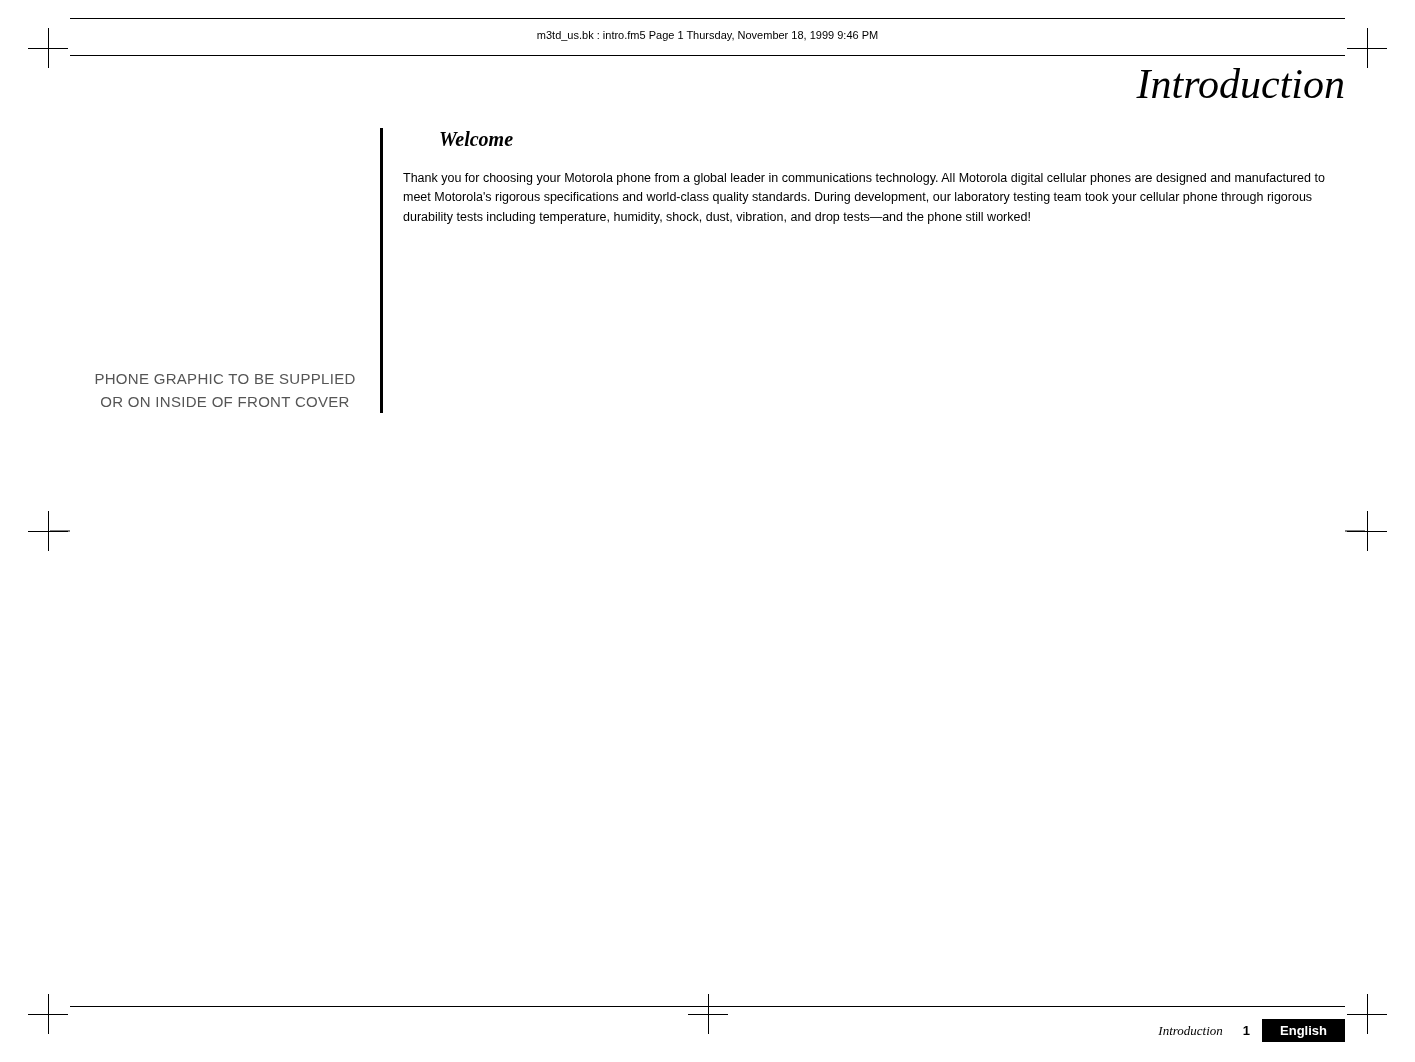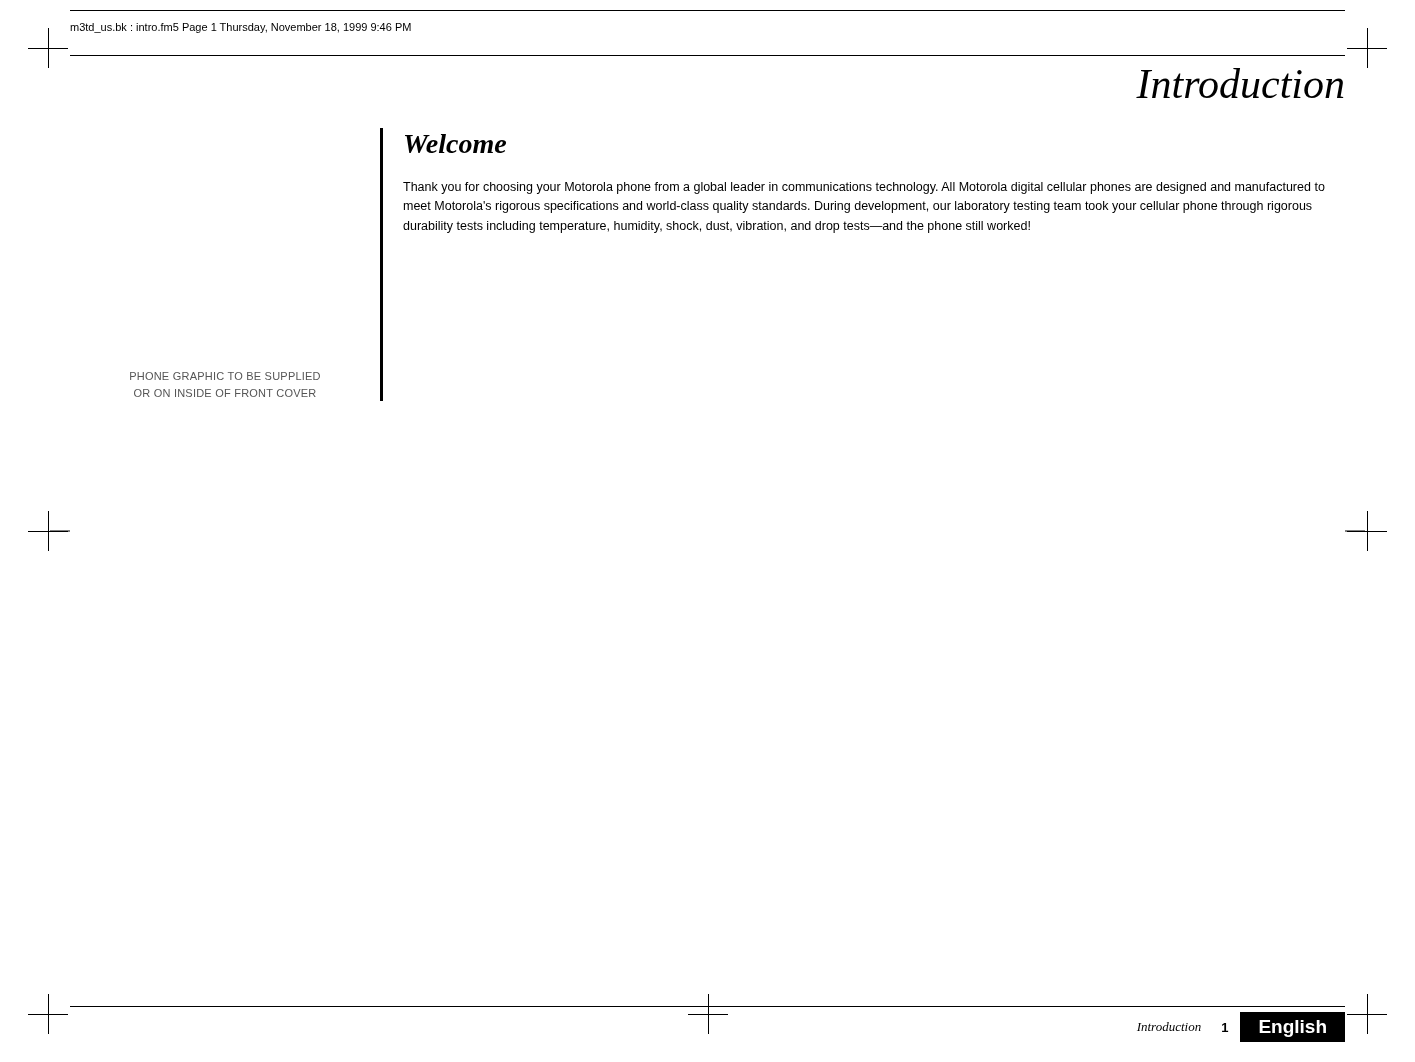--- a/index.html
+++ b/index.html
@@ -169,25 +169,26 @@
     .crosshair-br::after {
       width: 40px;
       height: 1px;
       left: 0;
       top: 20px;
     }
 
     
     .header-bar {
       position: absolute;
-      top: 10px;
+      top: 18px;
       left: 70px;
       right: 70px;
       border-top: 1px solid #000;
       padding-top: 6px;
+      text-align: center;
     }
 
     .header-text {
       font-family: Arial, sans-serif;
       font-size: 11px;
       color: #000;
     }
 
     
     .content-area {
@@ -224,40 +225,41 @@
 
     .right-col {
       flex: 1;
       border-left: 3px solid #000;
       padding-left: 20px;
     }
 
     
     .welcome-heading {
       font-family: 'Times New Roman', Times, serif;
-      font-size: 28px;
+      font-size: 20px;
       font-style: italic;
       font-weight: bold;
       color: #000;
       margin-bottom: 18px;
+      margin-left: 36px;
     }
 
     
     .body-text {
       font-family: Arial, sans-serif;
       font-size: 12.5px;
       line-height: 1.55;
       color: #000000;
       margin-bottom: 14px;
     }
 
     
     .phone-placeholder {
       font-family: Arial, sans-serif;
-      font-size: 11px;
+      font-size: 15px;
       color: #555;
       text-align: center;
       line-height: 1.5;
       letter-spacing: 0.02em;
     }
 
     
     .footer {
       position: absolute;
       bottom: 20px;
@@ -289,21 +291,21 @@
       font-weight: bold;
       color: #000;
       margin-right: 0;
       padding: 4px 12px;
     }
 
     .footer-lang-badge {
       background: #000;
       color: #fff;
       font-family: Arial, sans-serif;
-      font-size: 19px;
+      font-size: 13px;
       font-weight: bold;
       padding: 4px 18px;
       display: inline-block;
     }
 
     
     .top-rule {
       position: absolute;
       top: 55px;
       left: 70px;

